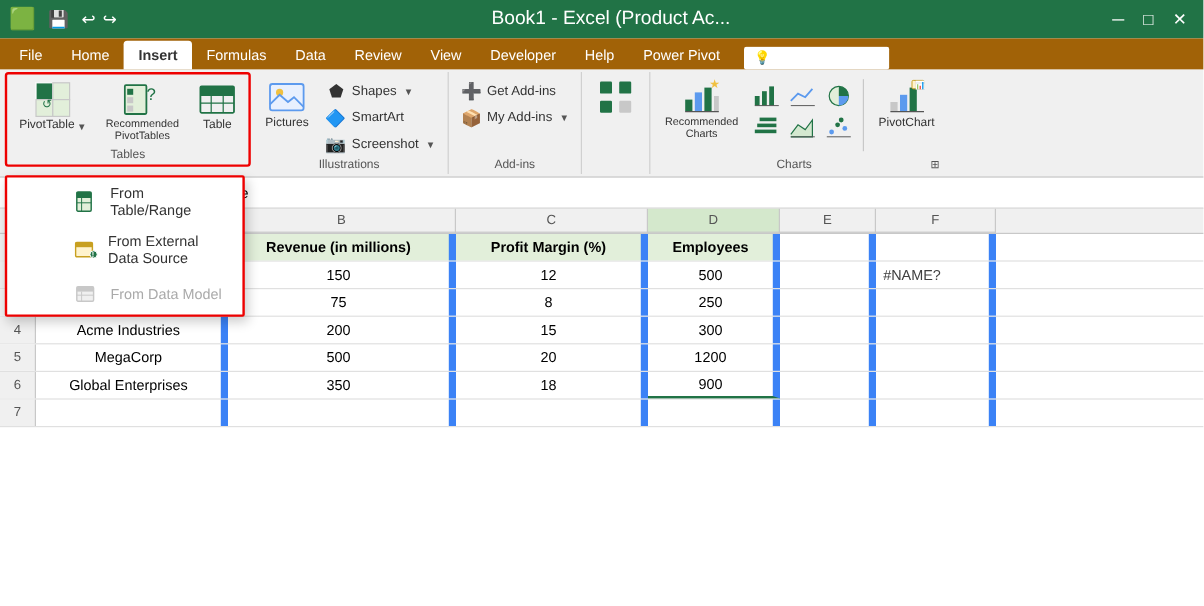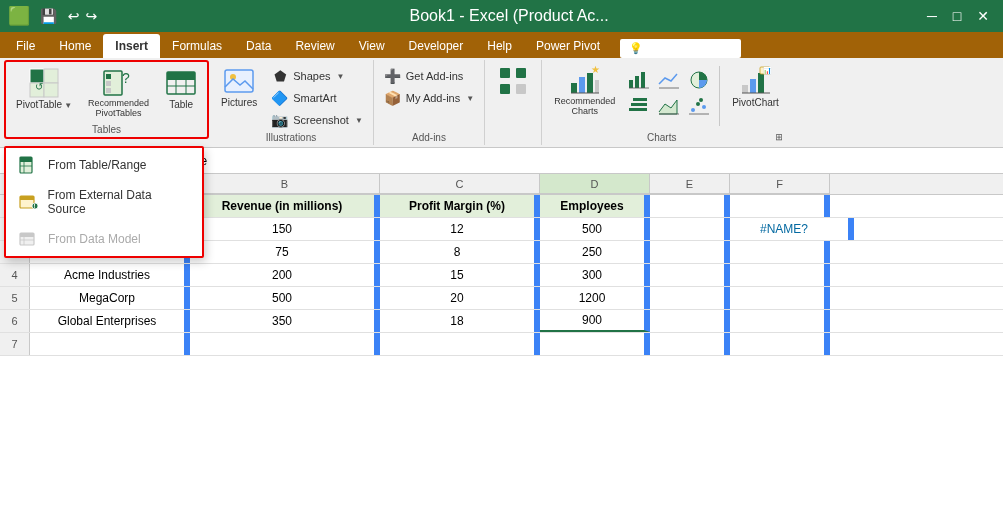--- a/index.html
+++ b/index.html
@@ -132,20 +132,21 @@
       border: 2px solid #e00;
     }
     .dropdown-item {
       display: flex;
       align-items: center;
       padding: 6px 12px;
       cursor: pointer;
       gap: 8px;
       font-size: 12px;
       color: #333;
+      margin-left: 44px;
     }
     .dropdown-item.disabled { color: #aaa; cursor: default; }
     .dropdown-item-icon { width: 22px; height: 22px; display: flex; align-items: center; justify-content: center; font-size: 14px; }
 
     
     .formula-bar {
       display: flex;
       align-items: center;
       border-bottom: 1px solid #c8c8c8;
       height: 26px;
@@ -224,21 +225,21 @@
       padding: 2px 6px;
       font-size: 12px;
       height: 22px;
       display: flex; align-items: center;
       white-space: nowrap;
       overflow: hidden;
     }
     .cell.center { justify-content: center; }
     .cell.bold { font-weight: bold; }
     .cell.header-cell { background: #e2efda; font-weight: bold; }
-    .cell.error { color: #0369a1; margin-left: 24px; }
+    .cell.error { color: #404040; }
 
     
     .col-a { width: 160px; min-width: 160px; }
     .col-b { width: 190px; min-width: 190px; }
     .col-c { width: 160px; min-width: 160px; }
     .col-d { width: 110px; min-width: 110px; }
     .col-e { width: 80px; min-width: 80px; }
     .col-f { width: 100px; min-width: 100px; }
 
     .sheet-container { position: relative; }

